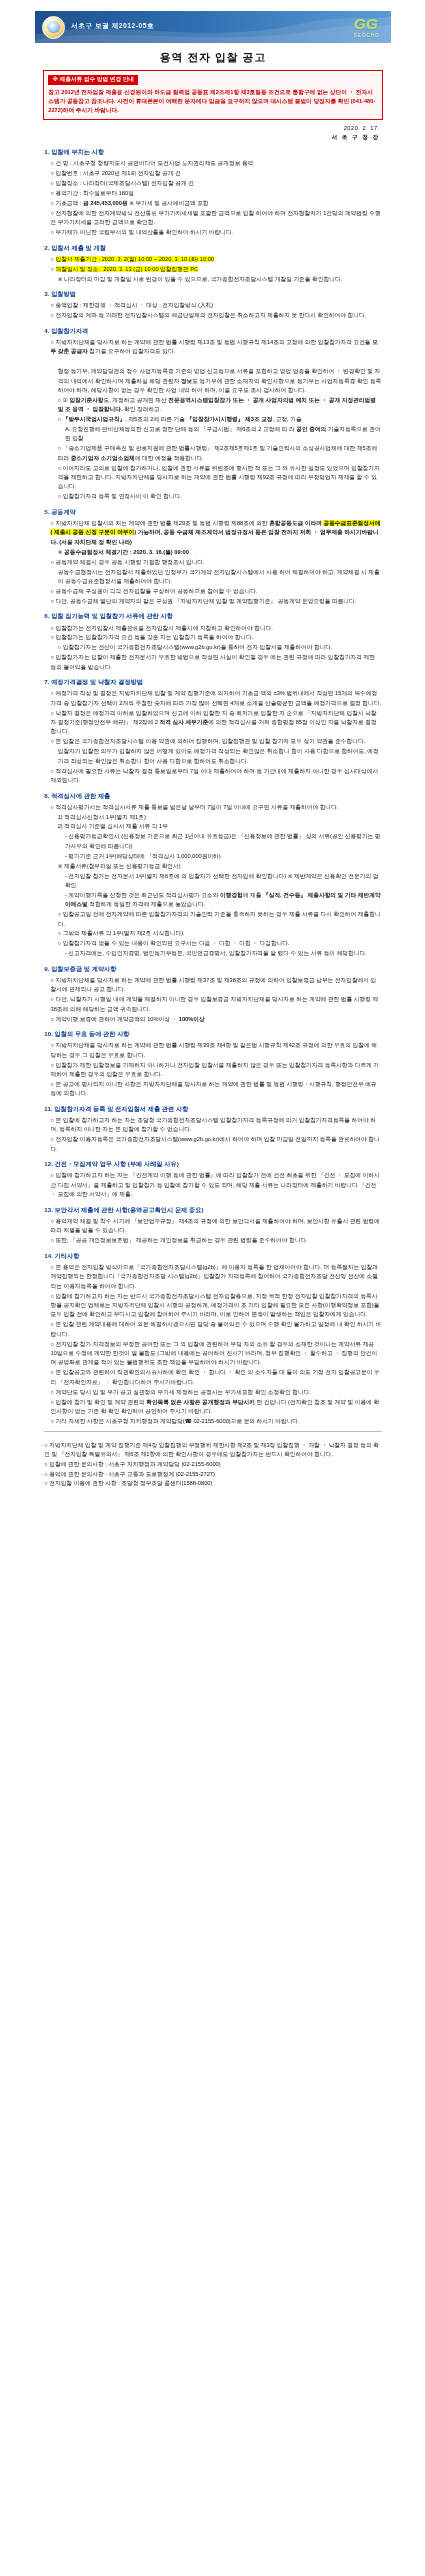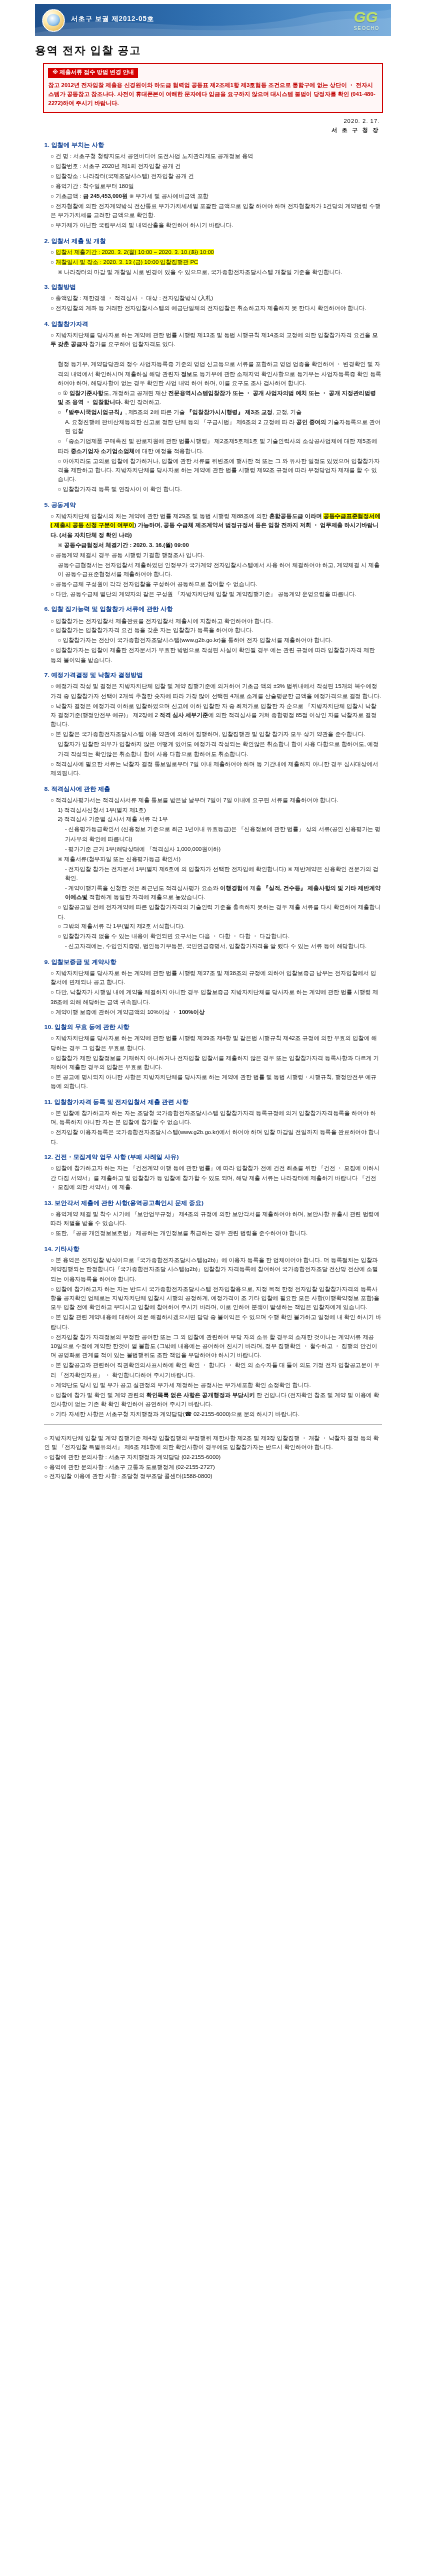--- a/index.html
+++ b/index.html
@@ -2,21 +2,21 @@
 <html lang="ko" style="font-size:8.2px"><head>
 <meta charset="utf-8">
 <title>용역 전자 입찰 공고</title>
 <style>
   html,body{margin:0;padding:0;background:#ffffff;}
   body{
     font-family:"Liberation Sans","DejaVu Sans",sans-serif;
     color:#111;
     width:426px;
   }
-  .page{width:356px;margin:4px auto;padding:0 0 20.6px 0;box-sizing:border-box;}
+  .page{width:356px;margin:11px auto;padding:0 0 20.6px 0;box-sizing:border-box;}
 
   
   .banner{
     position:relative;
     height:32px;
     background:linear-gradient(90deg,#1d4f8c 0%, #2f6fb0 45%, #5b9bd5 100%);
     overflow:hidden;
   }
   .banner .swoosh{
     position:absolute;top:0;left:0;width:100%;height:32px;
@@ -38,20 +38,21 @@
   }
   .banner .mark{
     position:absolute;right:11.3px;top:4.1px;
     color:#bfe06a;font-size:15.5px;font-weight:bold;font-style:italic;
     text-shadow:0 0.5px 0 rgba(0,0,0,.15);
   }
   .banner .mark small{display:block;font-size:4.6px;color:#eaf6c9;font-style:normal;font-weight:normal;text-align:center;letter-spacing:1px;}
 
   
   .doc-title{
+    text-align:center;
     font-size:10.8px;
     font-weight:bold;
     letter-spacing:1px;
     margin:8.2px 0 5.2px 0;
     color:#111;
   }
 
   
   .notice-box{
     margin:0 8.2px 4.1px 8.2px;

